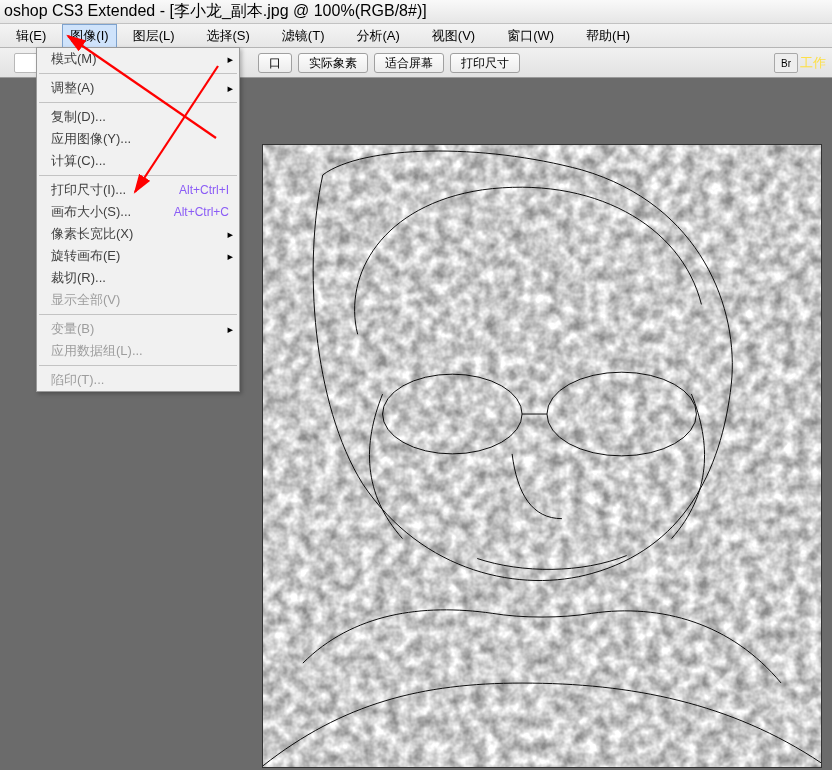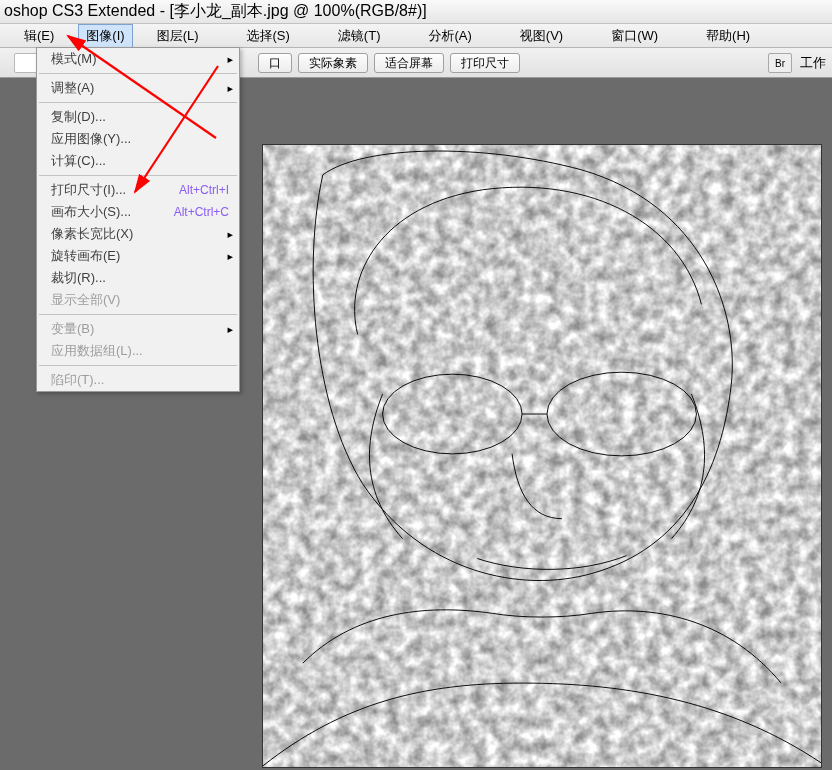--- a/index.html
+++ b/index.html
@@ -7,46 +7,46 @@
     .titlebar{
       height:24px; background:linear-gradient(#f9f9f9,#e6e6e6);
       border-bottom:1px solid #c2c2c2; font-size:16px; color:#000;
       display:flex; align-items:center; padding-left:4px; white-space:nowrap;
     }
     .menubar{
       height:24px; background:linear-gradient(#f4f4f4,#e7e7e7);
       border-bottom:1px solid #b5b5b5; font-size:13px; display:flex; align-items:stretch;
     }
     .menubar .item{
-      padding:0 24px; line-height:24px; cursor:default; color:#000; white-space:nowrap;
+      padding:0 16px; line-height:24px; cursor:default; color:#000; white-space:nowrap;
     }
     .menubar .item.open, .menubar .item:hover{ background:#cfe3fb; }
     .menubar .item.open{ border:1px solid #7da2ce; border-bottom:none; padding:0 7px; line-height:22px; }
     .toolbar{
       height:30px; background:linear-gradient(#f1f1f1,#e2e2e2);
       border-bottom:1px solid #9a9a9a;
       display:flex; align-items:center; padding-left:14px; gap:6px;
     }
     .tool-icon{
       width:32px; height:20px; border:1px solid #b8b8b8; background:#fff; border-radius:2px;
     }
     .tool-btn{
       height:20px; padding:0 10px; font-size:12px; line-height:18px;
       background:linear-gradient(#fdfdfd,#ececec); border:1px solid #a0a0a0; border-radius:3px;
       color:#000; cursor:default;
     }
     .right-tool{
-      position:absolute; right:0; top:48px; height:30px; display:flex; align-items:center; gap:8px;
+      position:absolute; right:0; top:48px; height:30px; display:flex; align-items:center; gap:2px;
       padding-right:6px;
     }
     .mini-iconbox{
       width:24px; height:20px; border:1px solid #a8a8a8; background:#eee; border-radius:2px;
       display:flex; align-items:center; justify-content:center; font-size:10px;
     }
-    .right-label{ font-size:13px; color:#000000; }
+    .right-label{ font-size:13px; color:#fde047; }
     .canvas-area{
       position:absolute; left:262px; top:144px; width:560px; height:624px; background:#fff;
       border:1px solid #333;
     }
     .sketch-layer{
       position:absolute; inset:0;
     }
     .dropdown{
       position:absolute; left:36px; top:47px; width:204px;
       background:#f1f1f1; border:1px solid #9a9a9a; box-shadow:2px 2px 4px rgba(0,0,0,.25);

